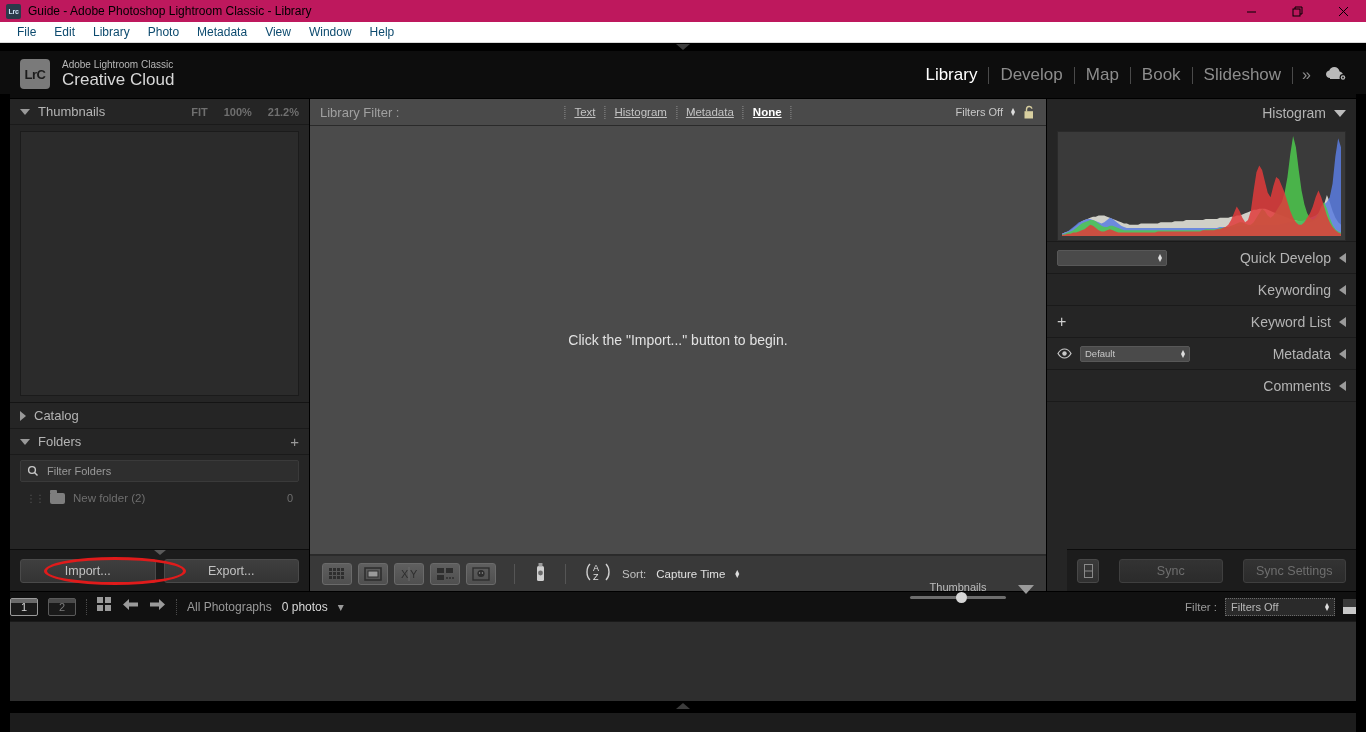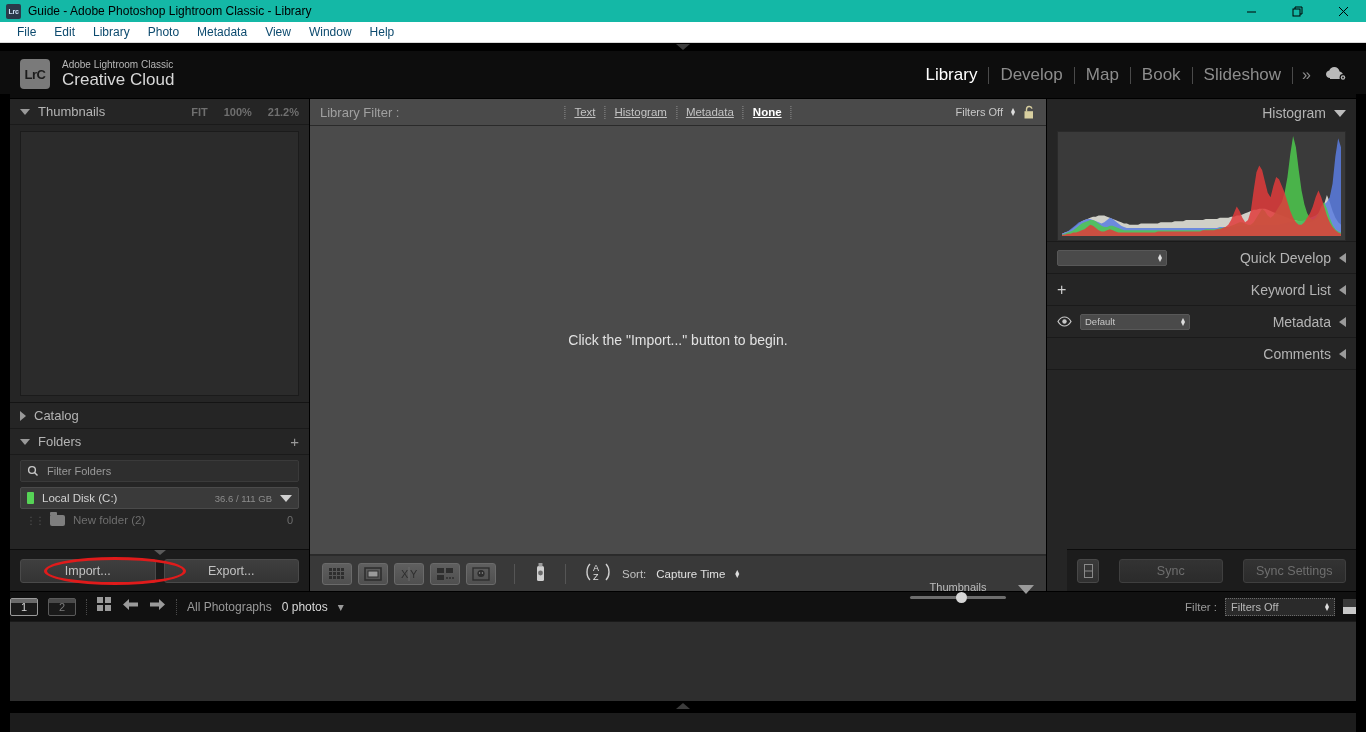--- a/index.html
+++ b/index.html
@@ -5,21 +5,21 @@
   * { box-sizing: border-box; margin: 0; padding: 0; }
   html, body {
     width: 1366px; height: 732px;
     background: #000;
     font-family: "Liberation Sans", sans-serif;
     overflow: hidden;
   }
 
   
   .titlebar {
-    height: 22px; background: #14b8a6; display: flex; align-items: center;
+    height: 22px; background: #be185d; display: flex; align-items: center;
     position: relative;
   }
   .tb-icon {
     width: 15px; height: 15px; margin-left: 6px; margin-right: 7px;
     background: #2b3a4a; border-radius: 2px; color: #cfe3f7;
     font-size: 7px; line-height: 15px; text-align: center;
     font-family: "Liberation Sans", sans-serif; font-weight: bold;
     letter-spacing: -.3px;
   }
   .tb-title { font-size: 12px; color: #000; }
@@ -420,26 +420,20 @@
       </div>
 
       <div class="filter-folders">
         <svg width="12" height="12" viewBox="0 0 12 12">
           <circle cx="5" cy="5" r="3.4" fill="none" stroke="#c9c9c9" stroke-width="1.4"></circle>
           <line x1="7.5" y1="7.5" x2="10.5" y2="10.5" stroke="#c9c9c9" stroke-width="1.4"></line>
         </svg>
         <span class="ff-label">Filter Folders</span>
       </div>
 
-      <div class="folder-row">
-        <div class="vol-chip"></div>
-        <span class="folder-name">Local Disk (C:)</span>
-        <span class="folder-size">36.6 / 111 GB</span>
-        <div class="folder-caret"></div>
-      </div>
 
       <div class="subfolder-row">
         <span class="sub-dots">⋮⋮</span>
         <div class="folder-glyph"></div>
         <span class="sub-name">New folder (2)</span>
         <span class="sub-count">0</span>
       </div>
 
       <div class="left-spacer"></div>
 
@@ -597,20 +591,24 @@
           <span></span>
           <span class="arrows stepper-arrows">
               <span>▴</span>
               <span>▾</span>
             </span>
         </div>
         <span class="label">Quick Develop</span>
         <div class="tri-left-sm"></div>
       </div>
 
+      <div class="rp-row">
+        <span class="label">Keywording</span>
+        <div class="tri-left-sm"></div>
+      </div>
 
       <div class="rp-row">
         <span class="plus-small">+</span>
         <span class="label">Keyword List</span>
         <div class="tri-left-sm"></div>
       </div>
 
       <div class="rp-row">
         <span class="eye-icon">
           <svg width="15" height="11" viewBox="0 0 15 11">

